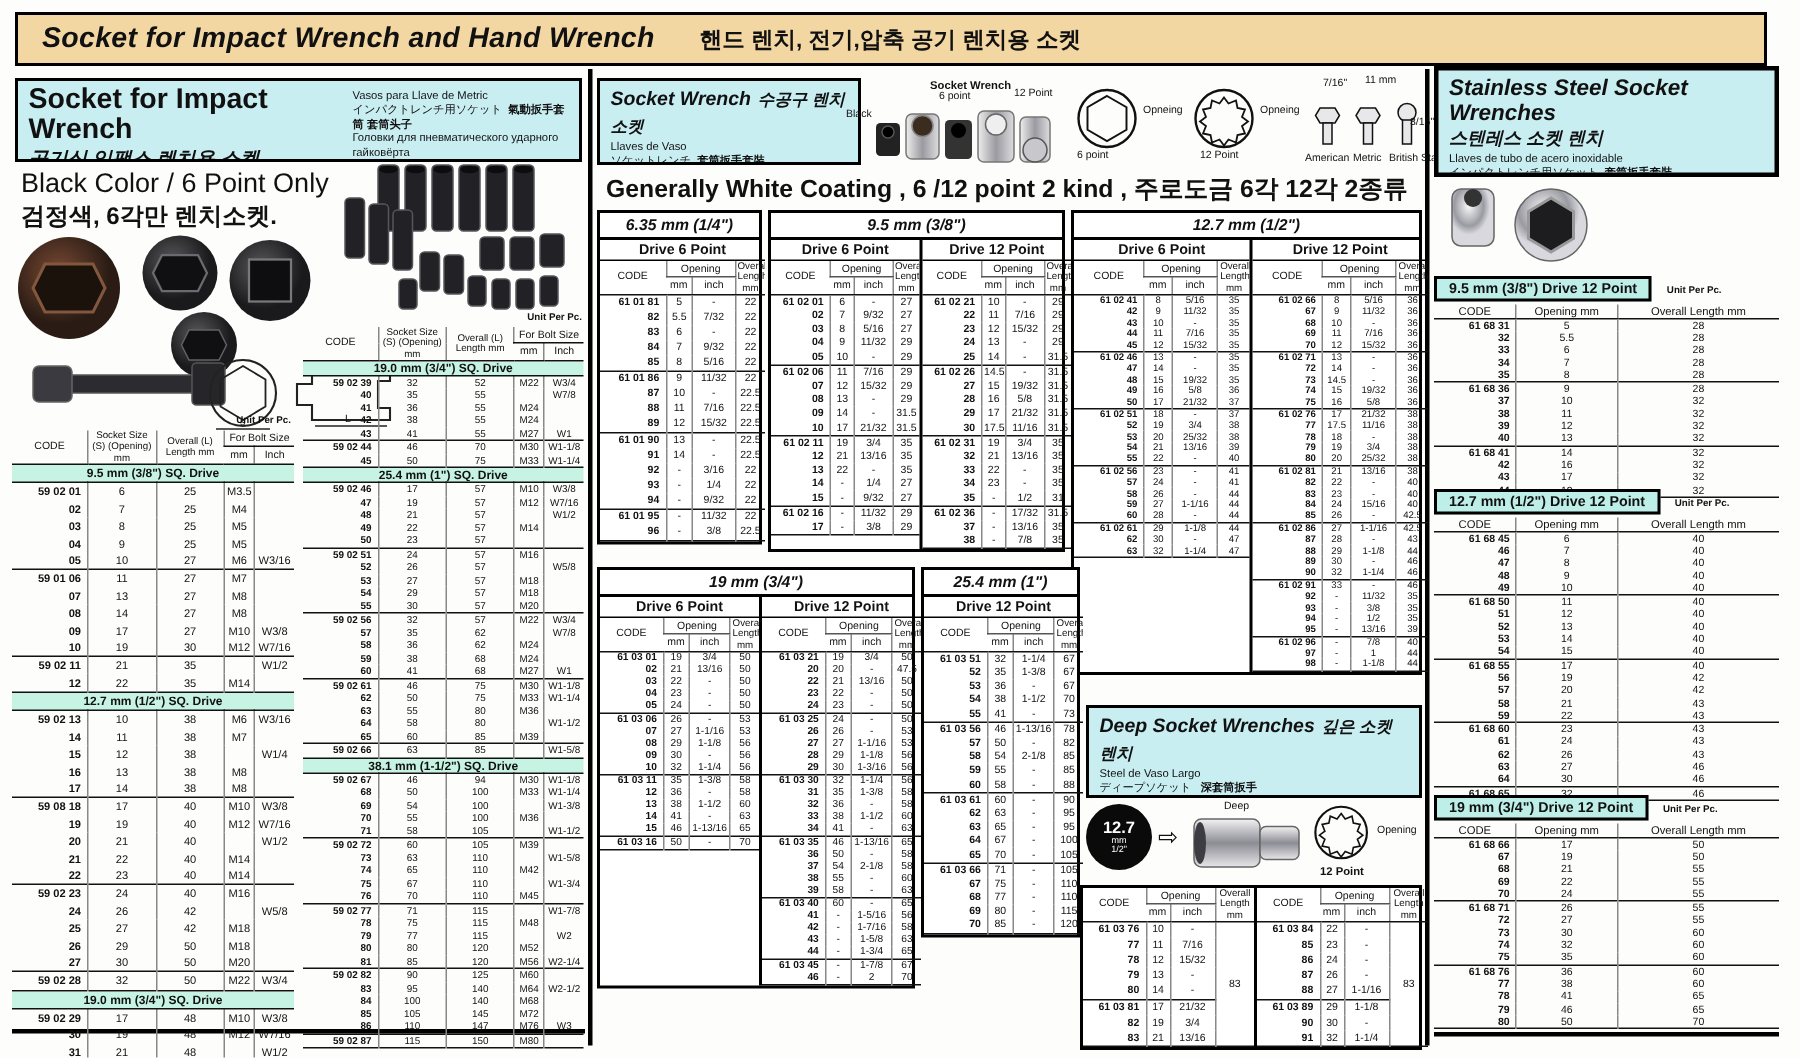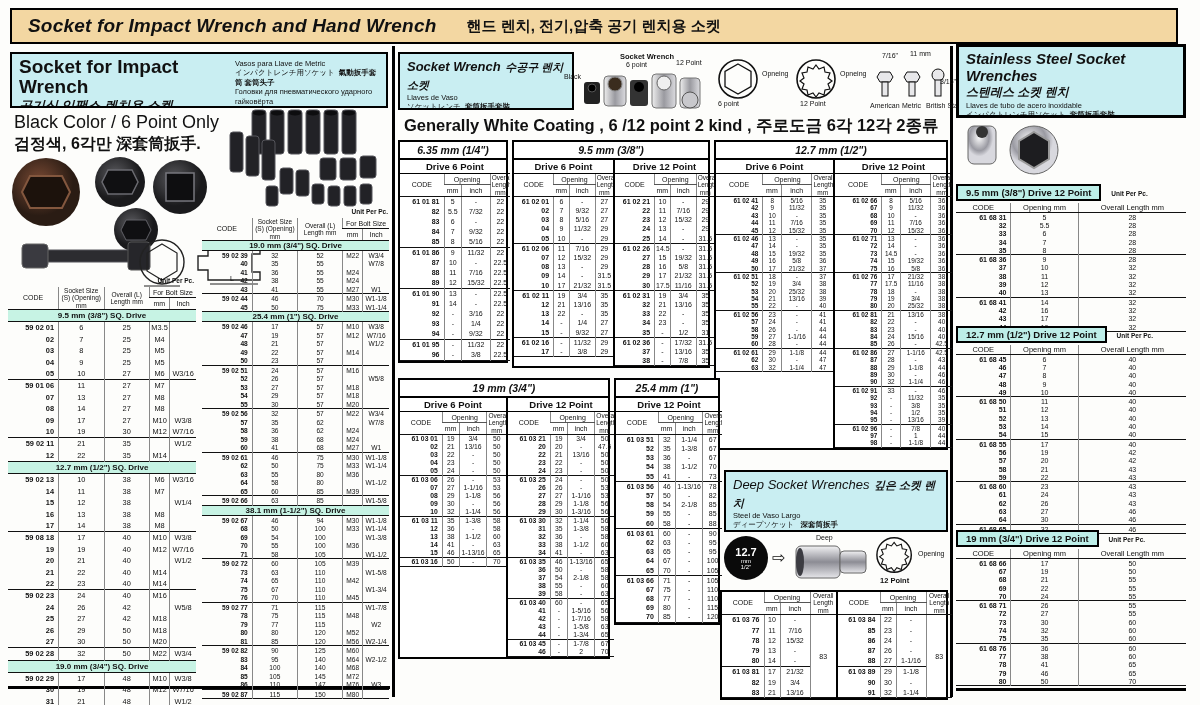--- a/index.html
+++ b/index.html
@@ -82,21 +82,21 @@
   </div>
   <div class="small" style="padding-top:2px">
     <div>Vasos para Llave de Metric</div>
     <div><span>インパクトレンチ用ソケット</span>&nbsp;&nbsp;<b>氣動扳手套筒  套筒头子</b></div>
     <div>Головки для пневматического ударного гайковёрта</div>
   </div>
 </div>
 
 <div class="abs" style="left:14px;top:112px">
   <div class="note1">Black Color / 6 Point Only</div>
-  <div class="note2">검정색, 6각만 深套筒扳手.</div>
+  <div class="note2">검정색, 6각만 렌치소켓.</div>
 </div>
 
 <svg class="abs" style="left:8px;top:152px" width="215" height="128" viewBox="0 0 215 128">
   <defs>
     <radialGradient id="g1" cx="40%" cy="35%">
         <stop offset="0%" stop-color="#7a4a34"></stop>
         <stop offset="100%" stop-color="#2a1c14"></stop>
       </radialGradient>
     <radialGradient id="g2" cx="40%" cy="35%">
         <stop offset="0%" stop-color="#5a5a5e"></stop>
@@ -2103,21 +2103,21 @@
                 <td>120</td>
               </tr>
             </tbody>
           </table>
         </div>
       </div>
     </div>
   </div>
 
 <div class="abs hdrbox" style="left:724px;top:470px;width:224px;height:62px">
-  <div><span class="ital" style="font-weight:normal;font-size:13px">Deep Socket Wrenches</span>
+  <div><span class="ital" style="font-weight:bold;font-size:13px">Deep Socket Wrenches</span>
        <span class="ital" style="font-weight:bold;font-size:11px">깊은 소켓 렌치</span></div>
   <div class="small">Steel de Vaso Largo</div>
   <div class="small"><span>ディープソケット</span>&nbsp;&nbsp;&nbsp;<b>深套筒扳手</b></div>
   <div class="small">Торцовые насадки длинные</div>
 </div>
 
 <div class="abs" style="left:722px;top:534px;width:226px;height:52px">
   <div class="deepcircle abs" style="left:2px;top:2px">
     <span class="n">12.7</span>
     <span class="u">mm</span>

